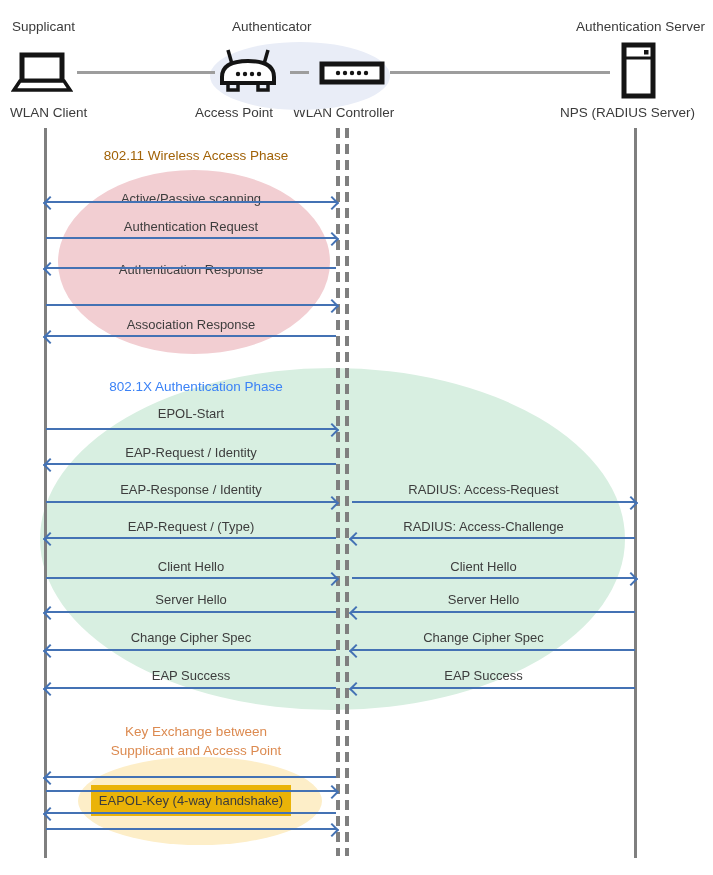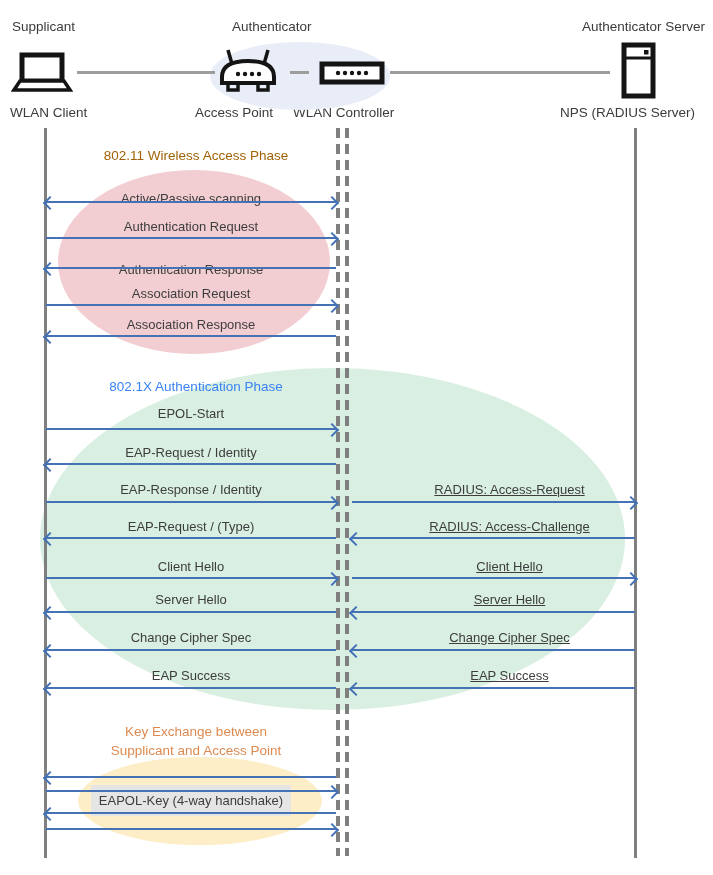--- a/index.html
+++ b/index.html
@@ -12,39 +12,39 @@
   .dashline{position:absolute;top:128px;width:4px;height:728px;z-index:2;
             background:repeating-linear-gradient(to bottom,#7f7f7f 0 10px,transparent 10px 16px);}
   
   .conn{position:absolute;top:71px;height:3px;background:#9d9d9d;z-index:1;}
   
   .ellipse{position:absolute;border-radius:50%;z-index:1;}
   
   .ptitle{position:absolute;left:46px;width:300px;text-align:center;font-size:13.5px;line-height:19px;z-index:3;white-space:nowrap;}
   
   .lbl{position:absolute;left:46px;width:290px;text-align:center;font-size:13px;line-height:17px;color:#3d3d3d;z-index:3;white-space:nowrap;}
-  .lbl.r{left:368px;width:283px;text-decoration:underline;}
-  .lbl .box{background:#e5e5e5;padding:8px 8px;}
+  .lbl.r{left:342px;width:283px;}
+  .lbl .box{background:#eab308;padding:8px 8px;}
   
   .arr{position:absolute;left:46px;width:290px;height:2px;background:#4472b4;z-index:4;}
   .arr.r{left:352px;width:283px;}
   .arr.right::after,.arr.both::after{content:"";position:absolute;right:-1px;top:-3.5px;width:8px;height:8px;
       border-top:2px solid #4472b4;border-right:2px solid #4472b4;transform:rotate(45deg);}
   .arr.left::before,.arr.both::before{content:"";position:absolute;left:-1px;top:-3.5px;width:8px;height:8px;
       border-top:2px solid #4472b4;border-right:2px solid #4472b4;transform:rotate(-135deg);}
   .icon{position:absolute;z-index:2;}
 </style>
 </head>
 <body>
 
 <div id="stage">
 
   <div class="txt" style="left:12px;top:18px;">Supplicant</div>
   <div class="txt ctr" style="left:232px;top:18px;width:140px;">Authenticator</div>
-  <div class="txt" style="right:8px;top:18px;">Authenticator Server</div>
+  <div class="txt" style="right:8px;top:18px;">Authentication Server</div>
 
   <div class="ellipse" style="left:210px;top:42px;width:180px;height:68px;background:#e9edf7;"></div>
 
   <div class="conn" style="left:77px;width:138px;"></div>
   <div class="conn" style="left:290px;width:19px;"></div>
   <div class="conn" style="left:390px;width:220px;"></div>
 
   <svg class="icon" style="left:11px;top:52px;" width="62" height="42" viewBox="0 0 62 42">
     <rect x="11" y="3" width="40" height="26" fill="#fff" stroke="#141414" stroke-width="5"></rect>
     <path d="M9 29 L3 38 H59 L53 29 Z" fill="#fff" stroke="#141414" stroke-width="3.5"></path>
@@ -86,21 +86,20 @@
 
   <div class="ellipse" style="left:58px;top:170px;width:272px;height:184px;background:#f2ced2;"></div>
   <div class="ptitle" style="top:146px;color:#a16207;">802.11 Wireless Access Phase</div>
 
   <div class="lbl" style="top:182px;margin-top:8px;">Active/Passive scanning</div>
   <div class="arr both" style="top:201px;"></div>
   <div class="lbl" style="top:218px;">Authentication Request</div>
   <div class="arr right" style="top:237px;"></div>
   <div class="lbl" style="top:261px;">Authentication Response</div>
   <div class="arr left" style="top:267px;"></div>
-  <div class="lbl" style="top:285px;">Association Request</div>
   <div class="arr right" style="top:304px;"></div>
   <div class="lbl" style="top:316px;">Association Response</div>
   <div class="arr left" style="top:335px;"></div>
 
   <div class="ellipse" style="left:40px;top:368px;width:585px;height:342px;background:#d8efe1;"></div>
   <div class="ptitle" style="top:377px;color:#3b82f6;">802.1X Authentication Phase</div>
 
   <div class="lbl" style="top:405px;">EPOL-Start</div>
   <div class="arr right" style="top:428px;"></div>
   <div class="lbl" style="top:444px;">EAP-Request / Identity</div>

